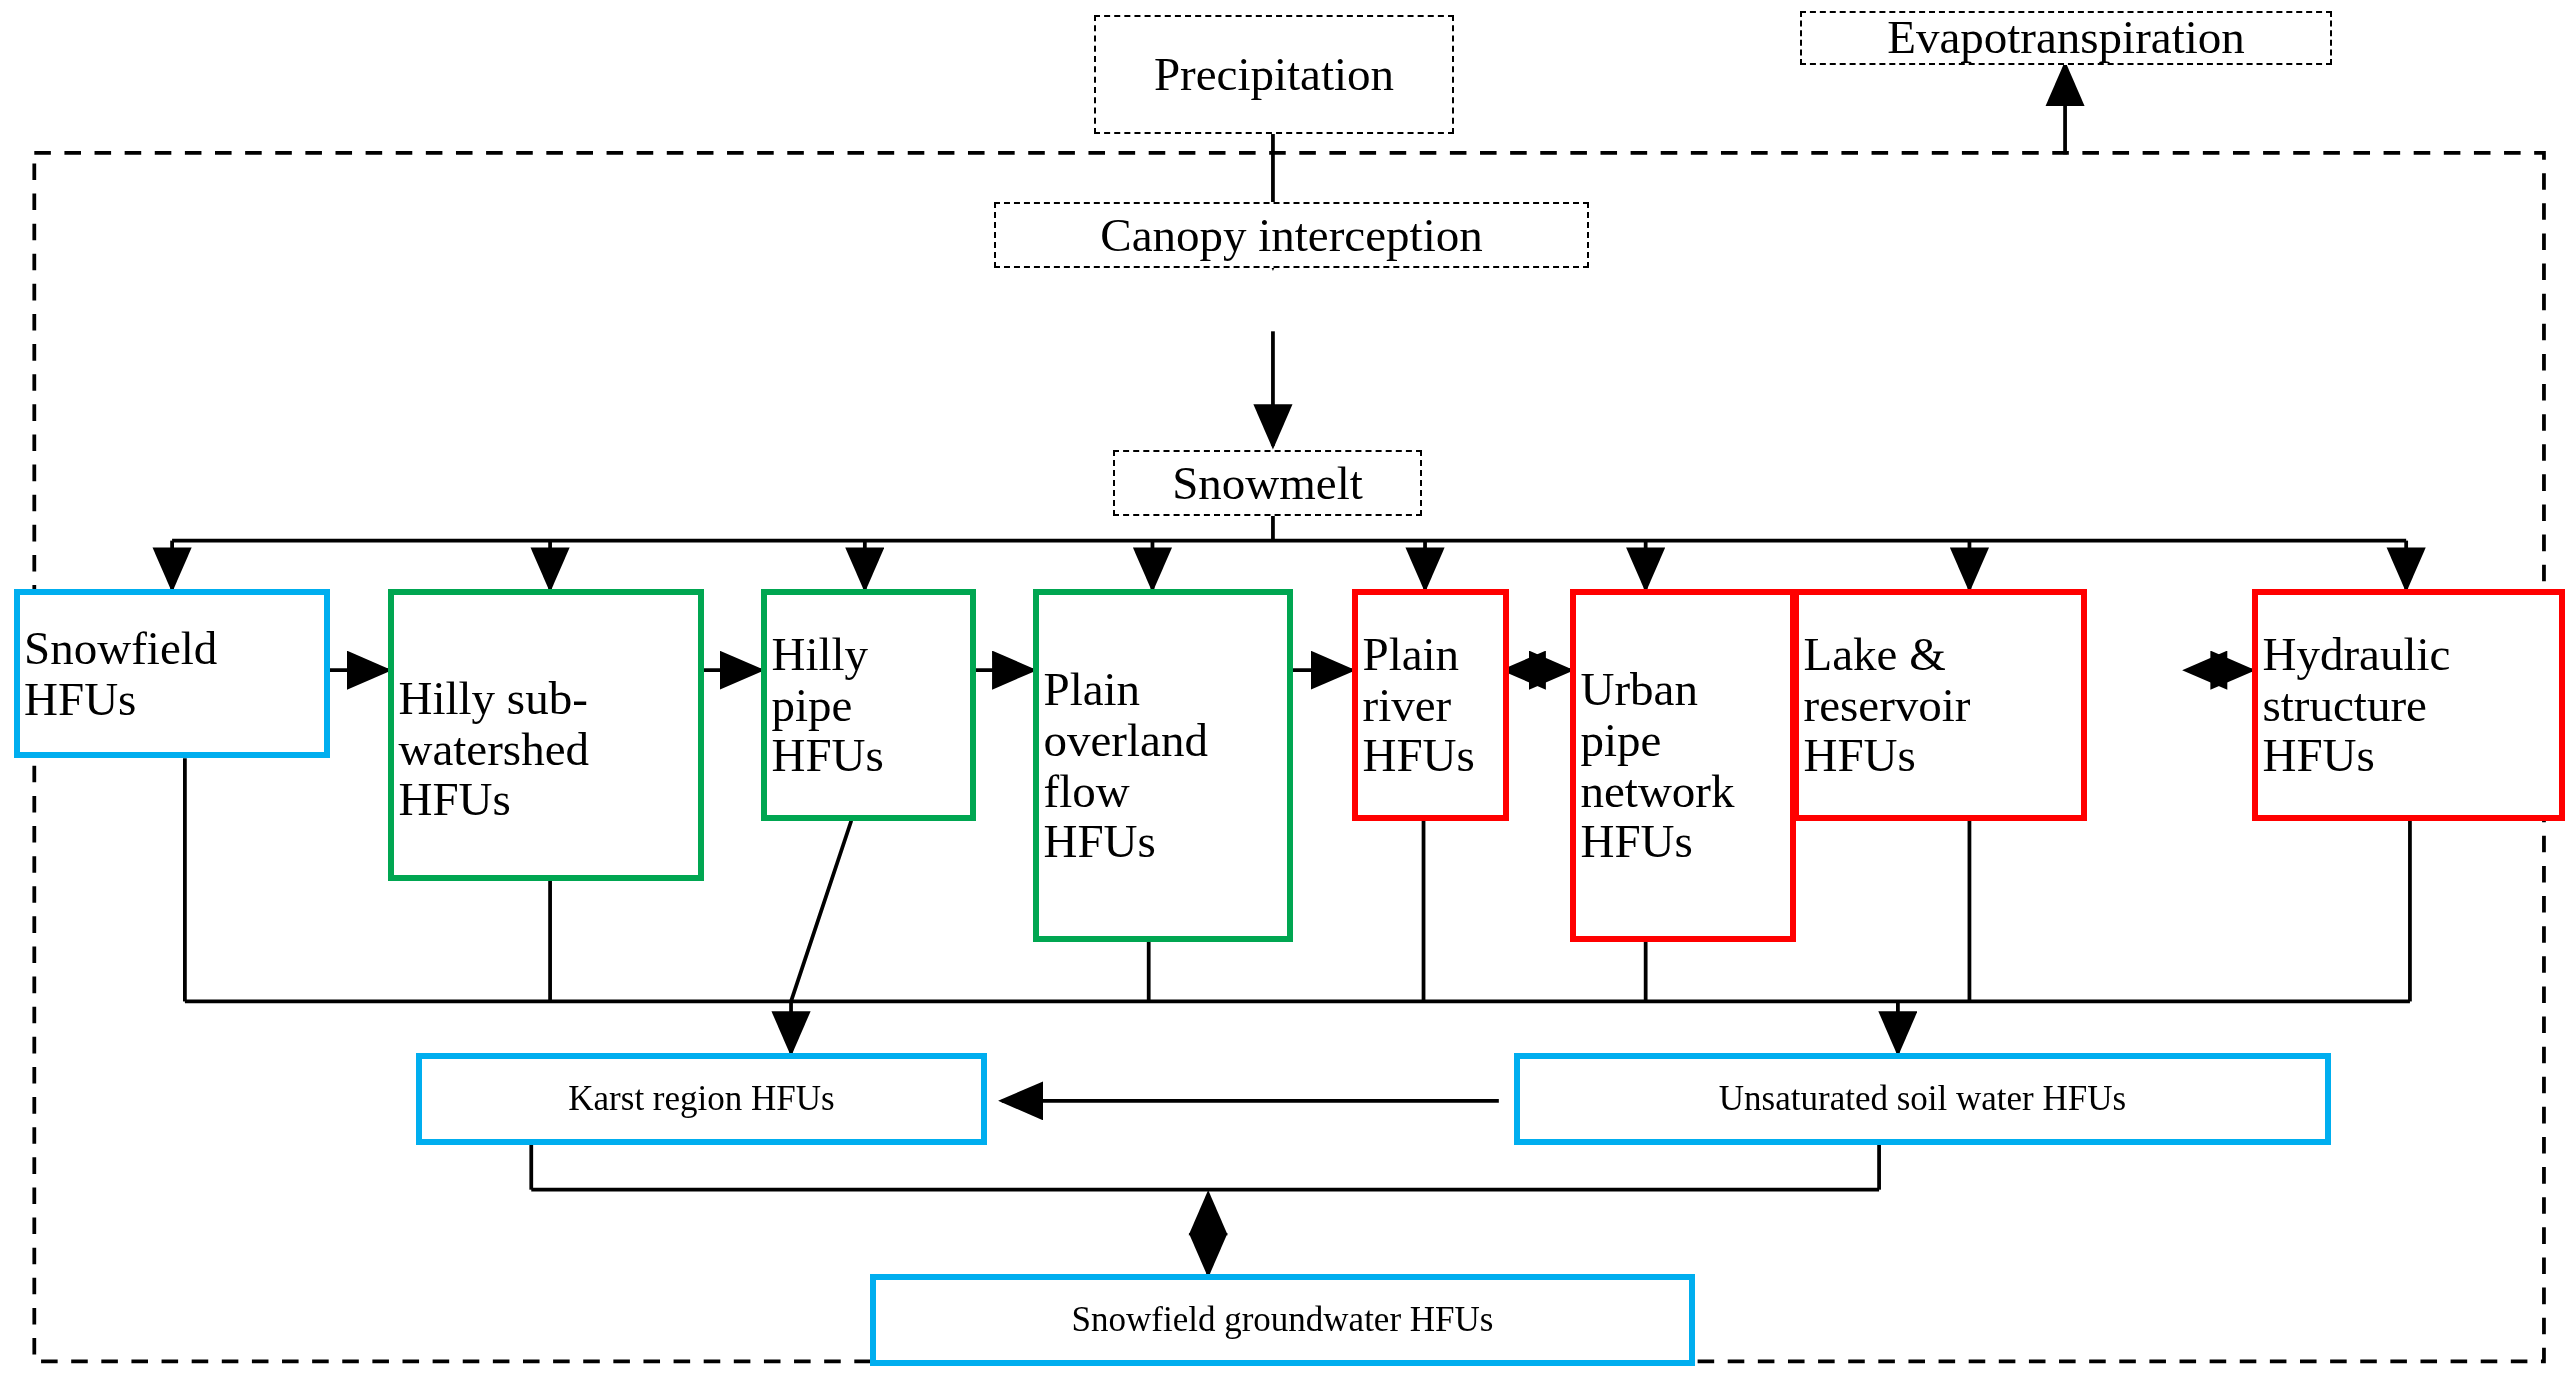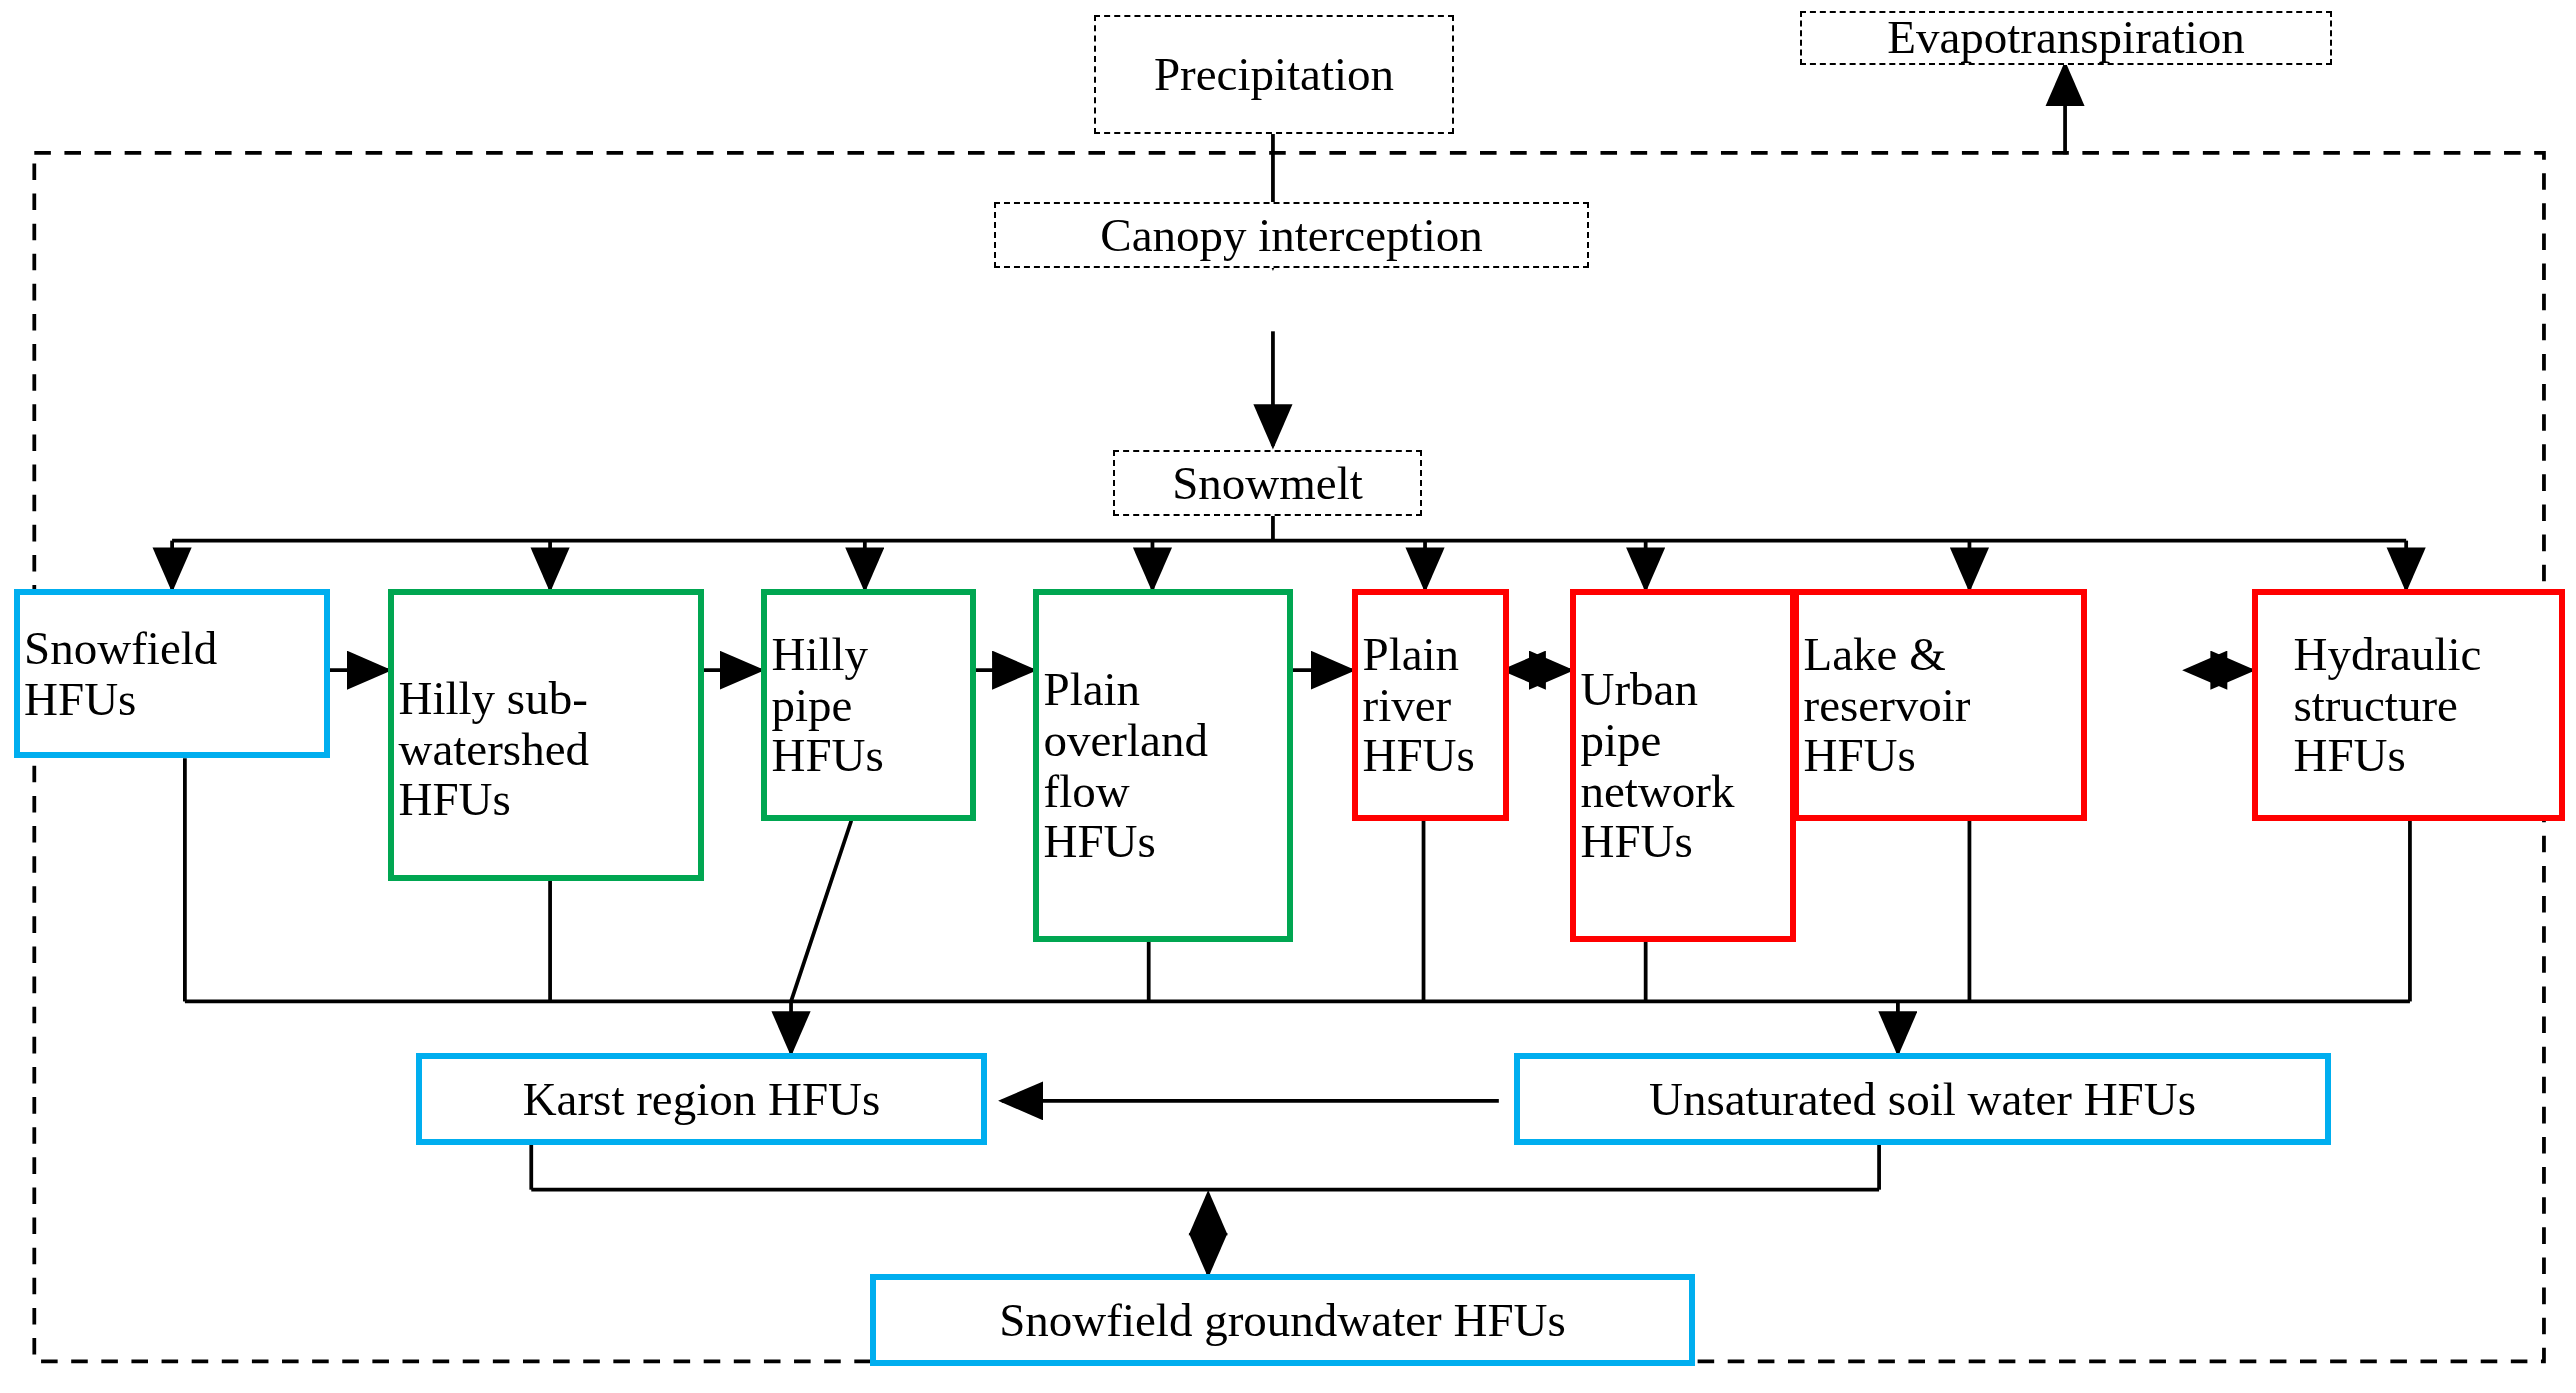--- a/index.html
+++ b/index.html
@@ -9,21 +9,21 @@
   .node{position:absolute;box-sizing:border-box;background:#ffffff;display:flex;align-items:center;
         justify-content:center;text-align:center;line-height:1.08;color:#000;}
   .node.dashed{border:2.3px dashed #000;}
   .node.solid{border:6.8px solid #000;}
   .node.c-blue{border-color:#00AEEF;}
   .node.c-green{border-color:#00A651;}
   .node.c-red{border-color:#FF0000;}
   .node .lbl{display:block;padding:0 4.5px;}
   .fs-top{font-size:47px;}
   .fs-box{font-size:47px;}
-  .fs-wide{font-size:47px;}
+  .fs-wide{font-size:35px;}
   .node.left{justify-content:flex-start;text-align:left;}
 </style>
 </head>
 <body>
 
 <div id="stage">
 
   <svg class="layer" viewBox="0 0 3420 1850">
     <defs>
       <marker id="ah" markerWidth="13" markerHeight="13" refX="11" refY="5.2" orient="auto" markerUnits="strokeWidth">
@@ -146,21 +146,21 @@
 HFUs</span>
   </div>
 
   <div class="node solid c-red fs-box left" style="left:1793px;top:589px;width:294px;height:232px;">
     <span class="lbl" style="white-space:pre-line;">Lake &amp;
 reservoir
 HFUs</span>
   </div>
 
   <div class="node solid c-red fs-box left" style="left:2252px;top:589px;width:313px;height:232px;">
-    <span class="lbl" style="white-space:pre-line;margin-left:31px;">Hydraulic
+    <span class="lbl" style="white-space:pre-line;">Hydraulic
 structure
 HFUs</span>
   </div>
 
   <div class="node solid c-blue fs-wide" style="left:416px;top:1053px;width:571px;height:92px;">
     <span class="lbl">Karst region HFUs</span>
   </div>
 
   <div class="node solid c-blue fs-wide" style="left:1514px;top:1053px;width:817px;height:92px;">
     <span class="lbl">Unsaturated soil water HFUs</span>

